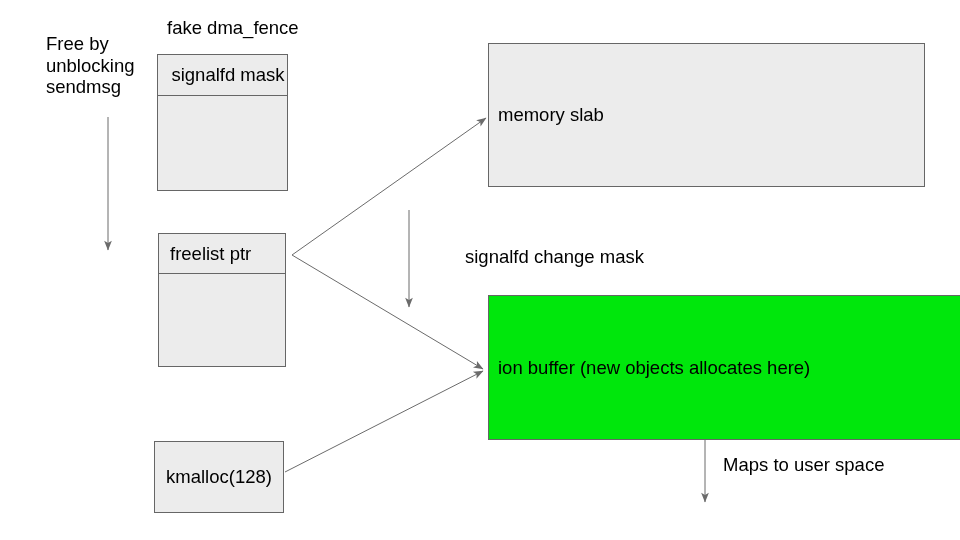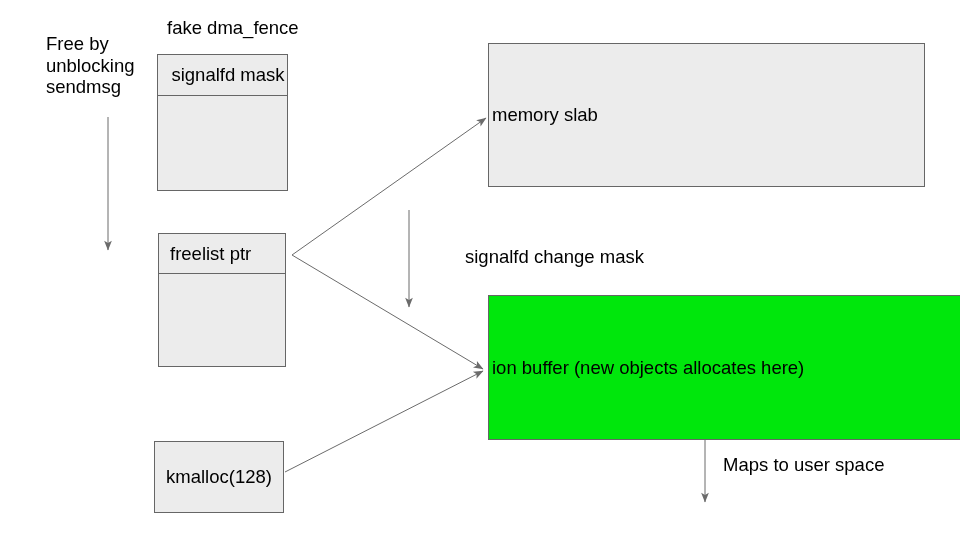--- a/index.html
+++ b/index.html
@@ -52,21 +52,21 @@
     background:var(--box-fill);
     border:1px solid var(--box-border);
     display:flex;align-items:center;justify-content:center;
   }
   .box-kmalloc{left:132px;top:441px;width:130px;height:72px;}
 
   .big-box{
     position:absolute;
     border:1px solid var(--box-border);
     display:flex;align-items:center;
-    padding-left:3px;
+    padding-left:9px;
   }
   .box-memory-slab{left:466px;top:43px;width:437px;height:144px;background:var(--box-fill);}
   .box-ion-buffer{left:466px;top:295px;width:486px;height:145px;background:var(--highlight-fill);}
 </style>
 </head>
 <body>
 
 <div class="canvas">
 
   <svg class="arrow-layer" width="960" height="540" viewBox="0 0 960 540" xmlns="http://www.w3.org/2000/svg">

